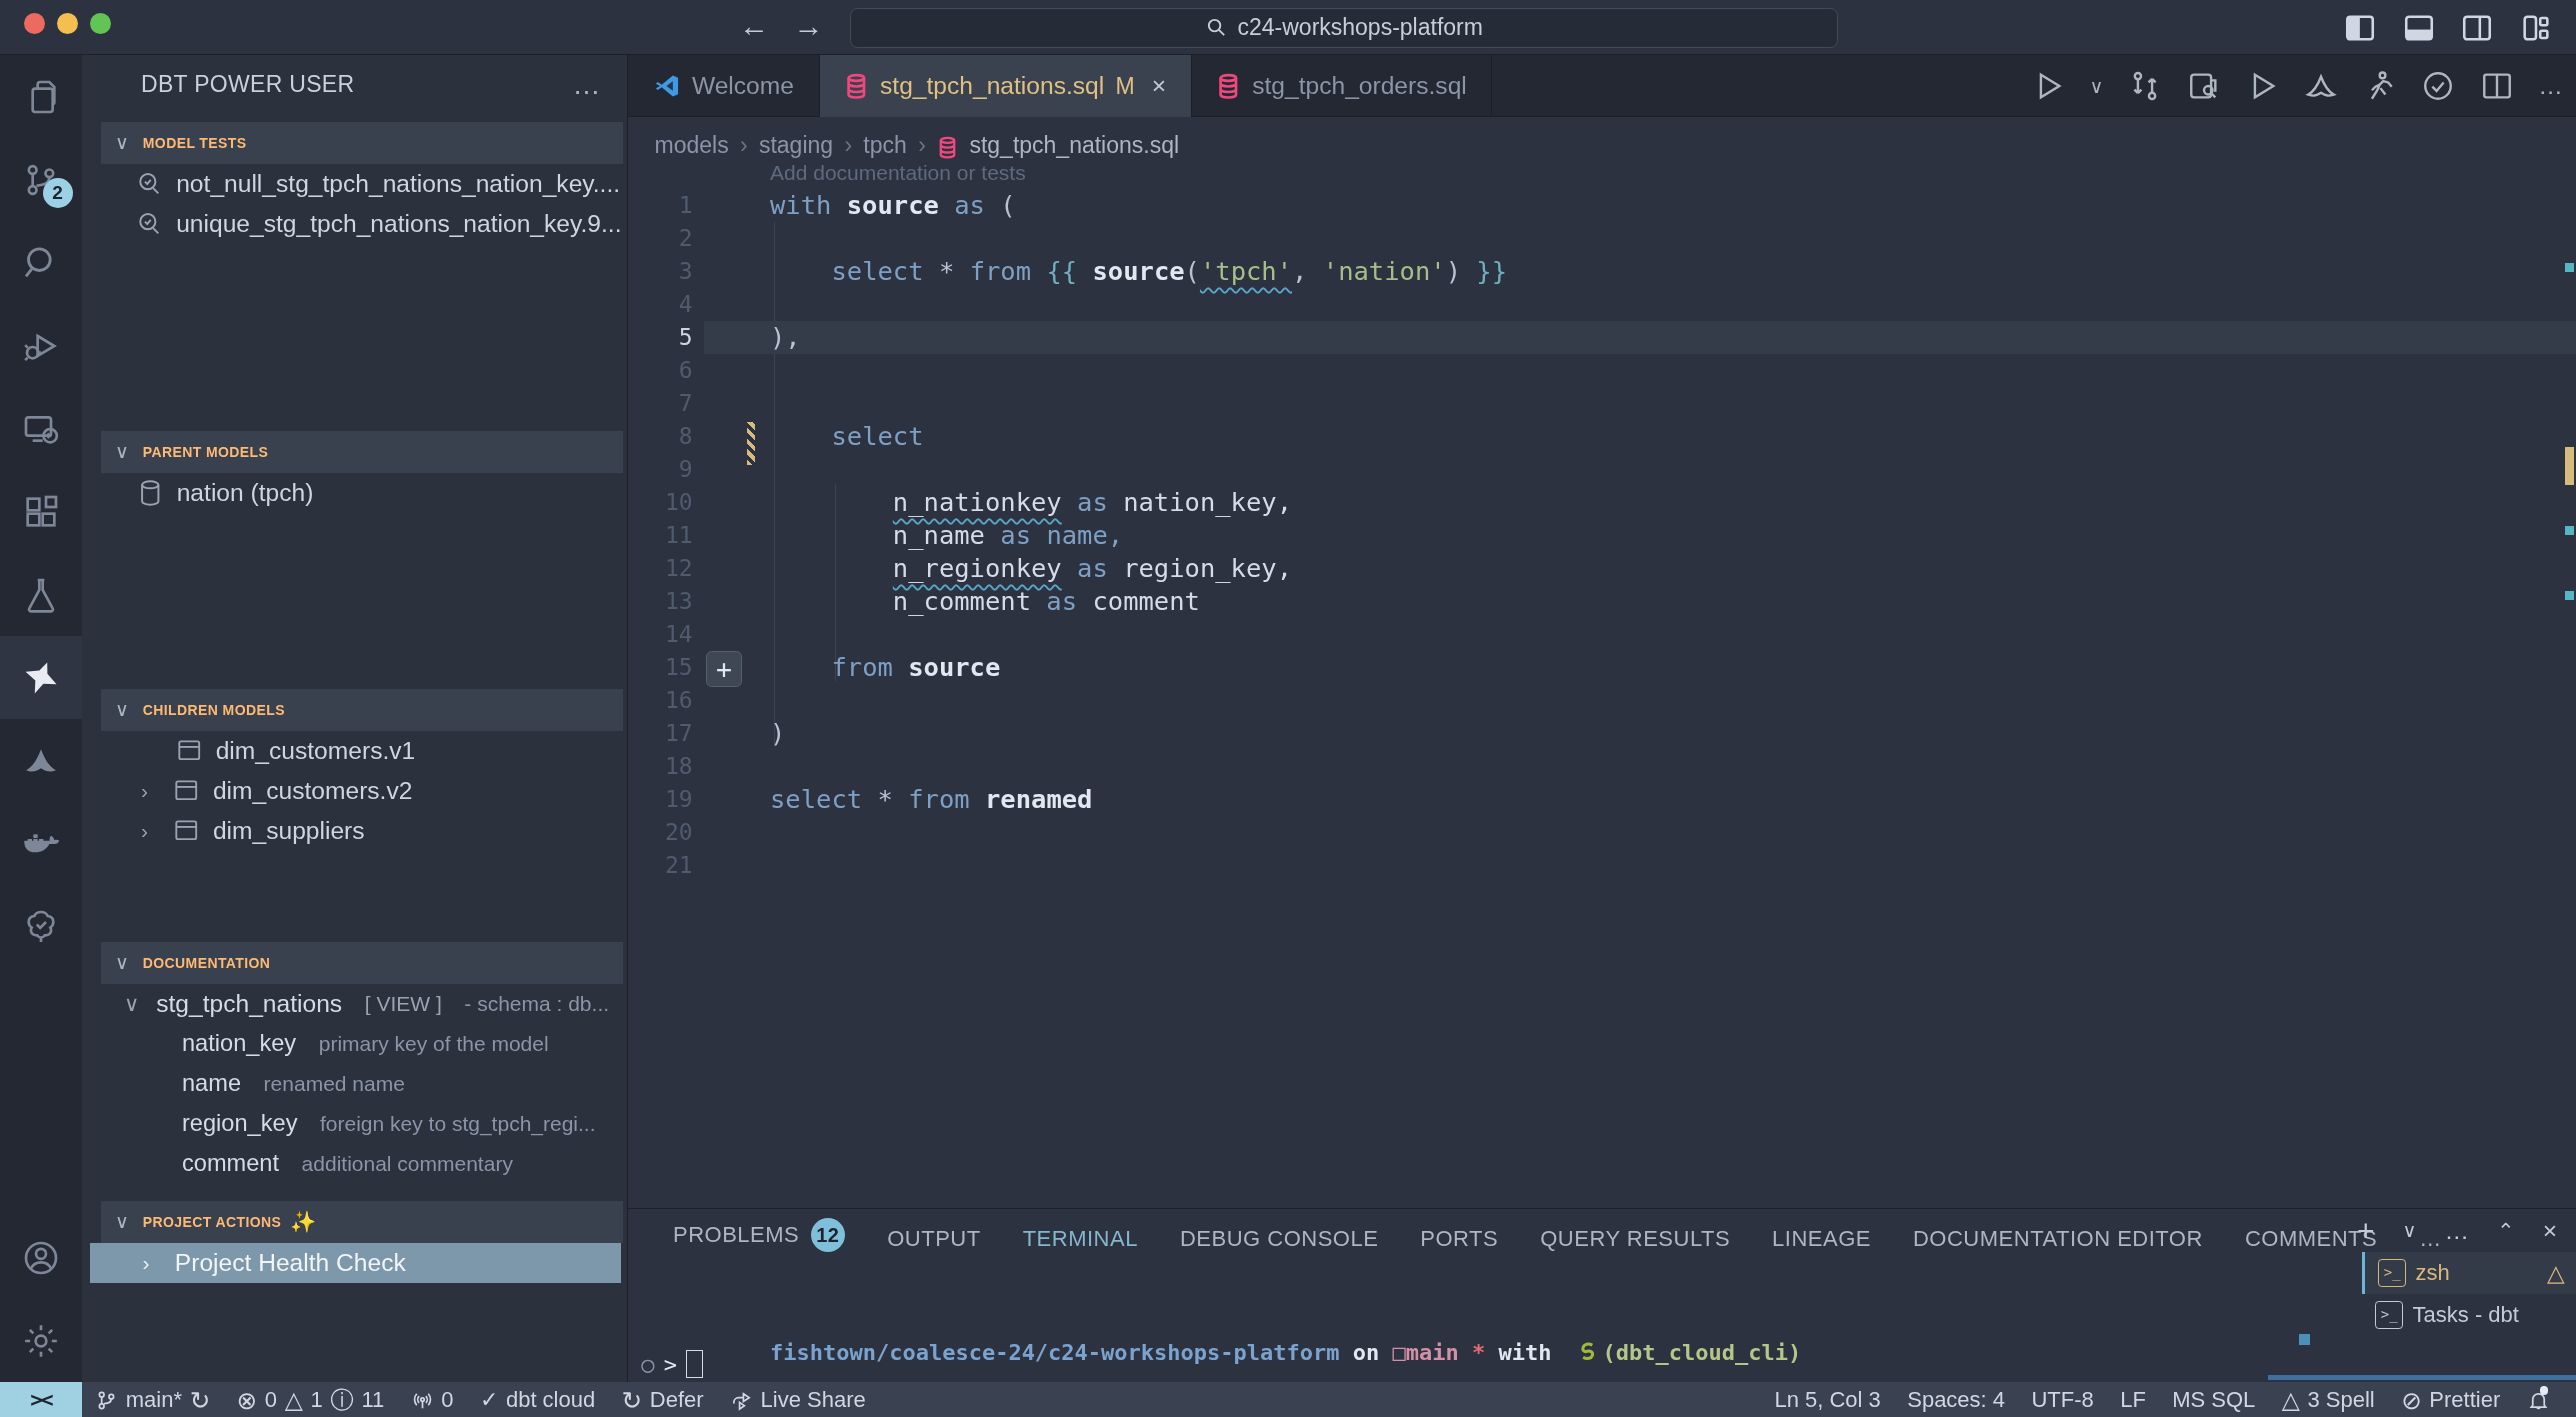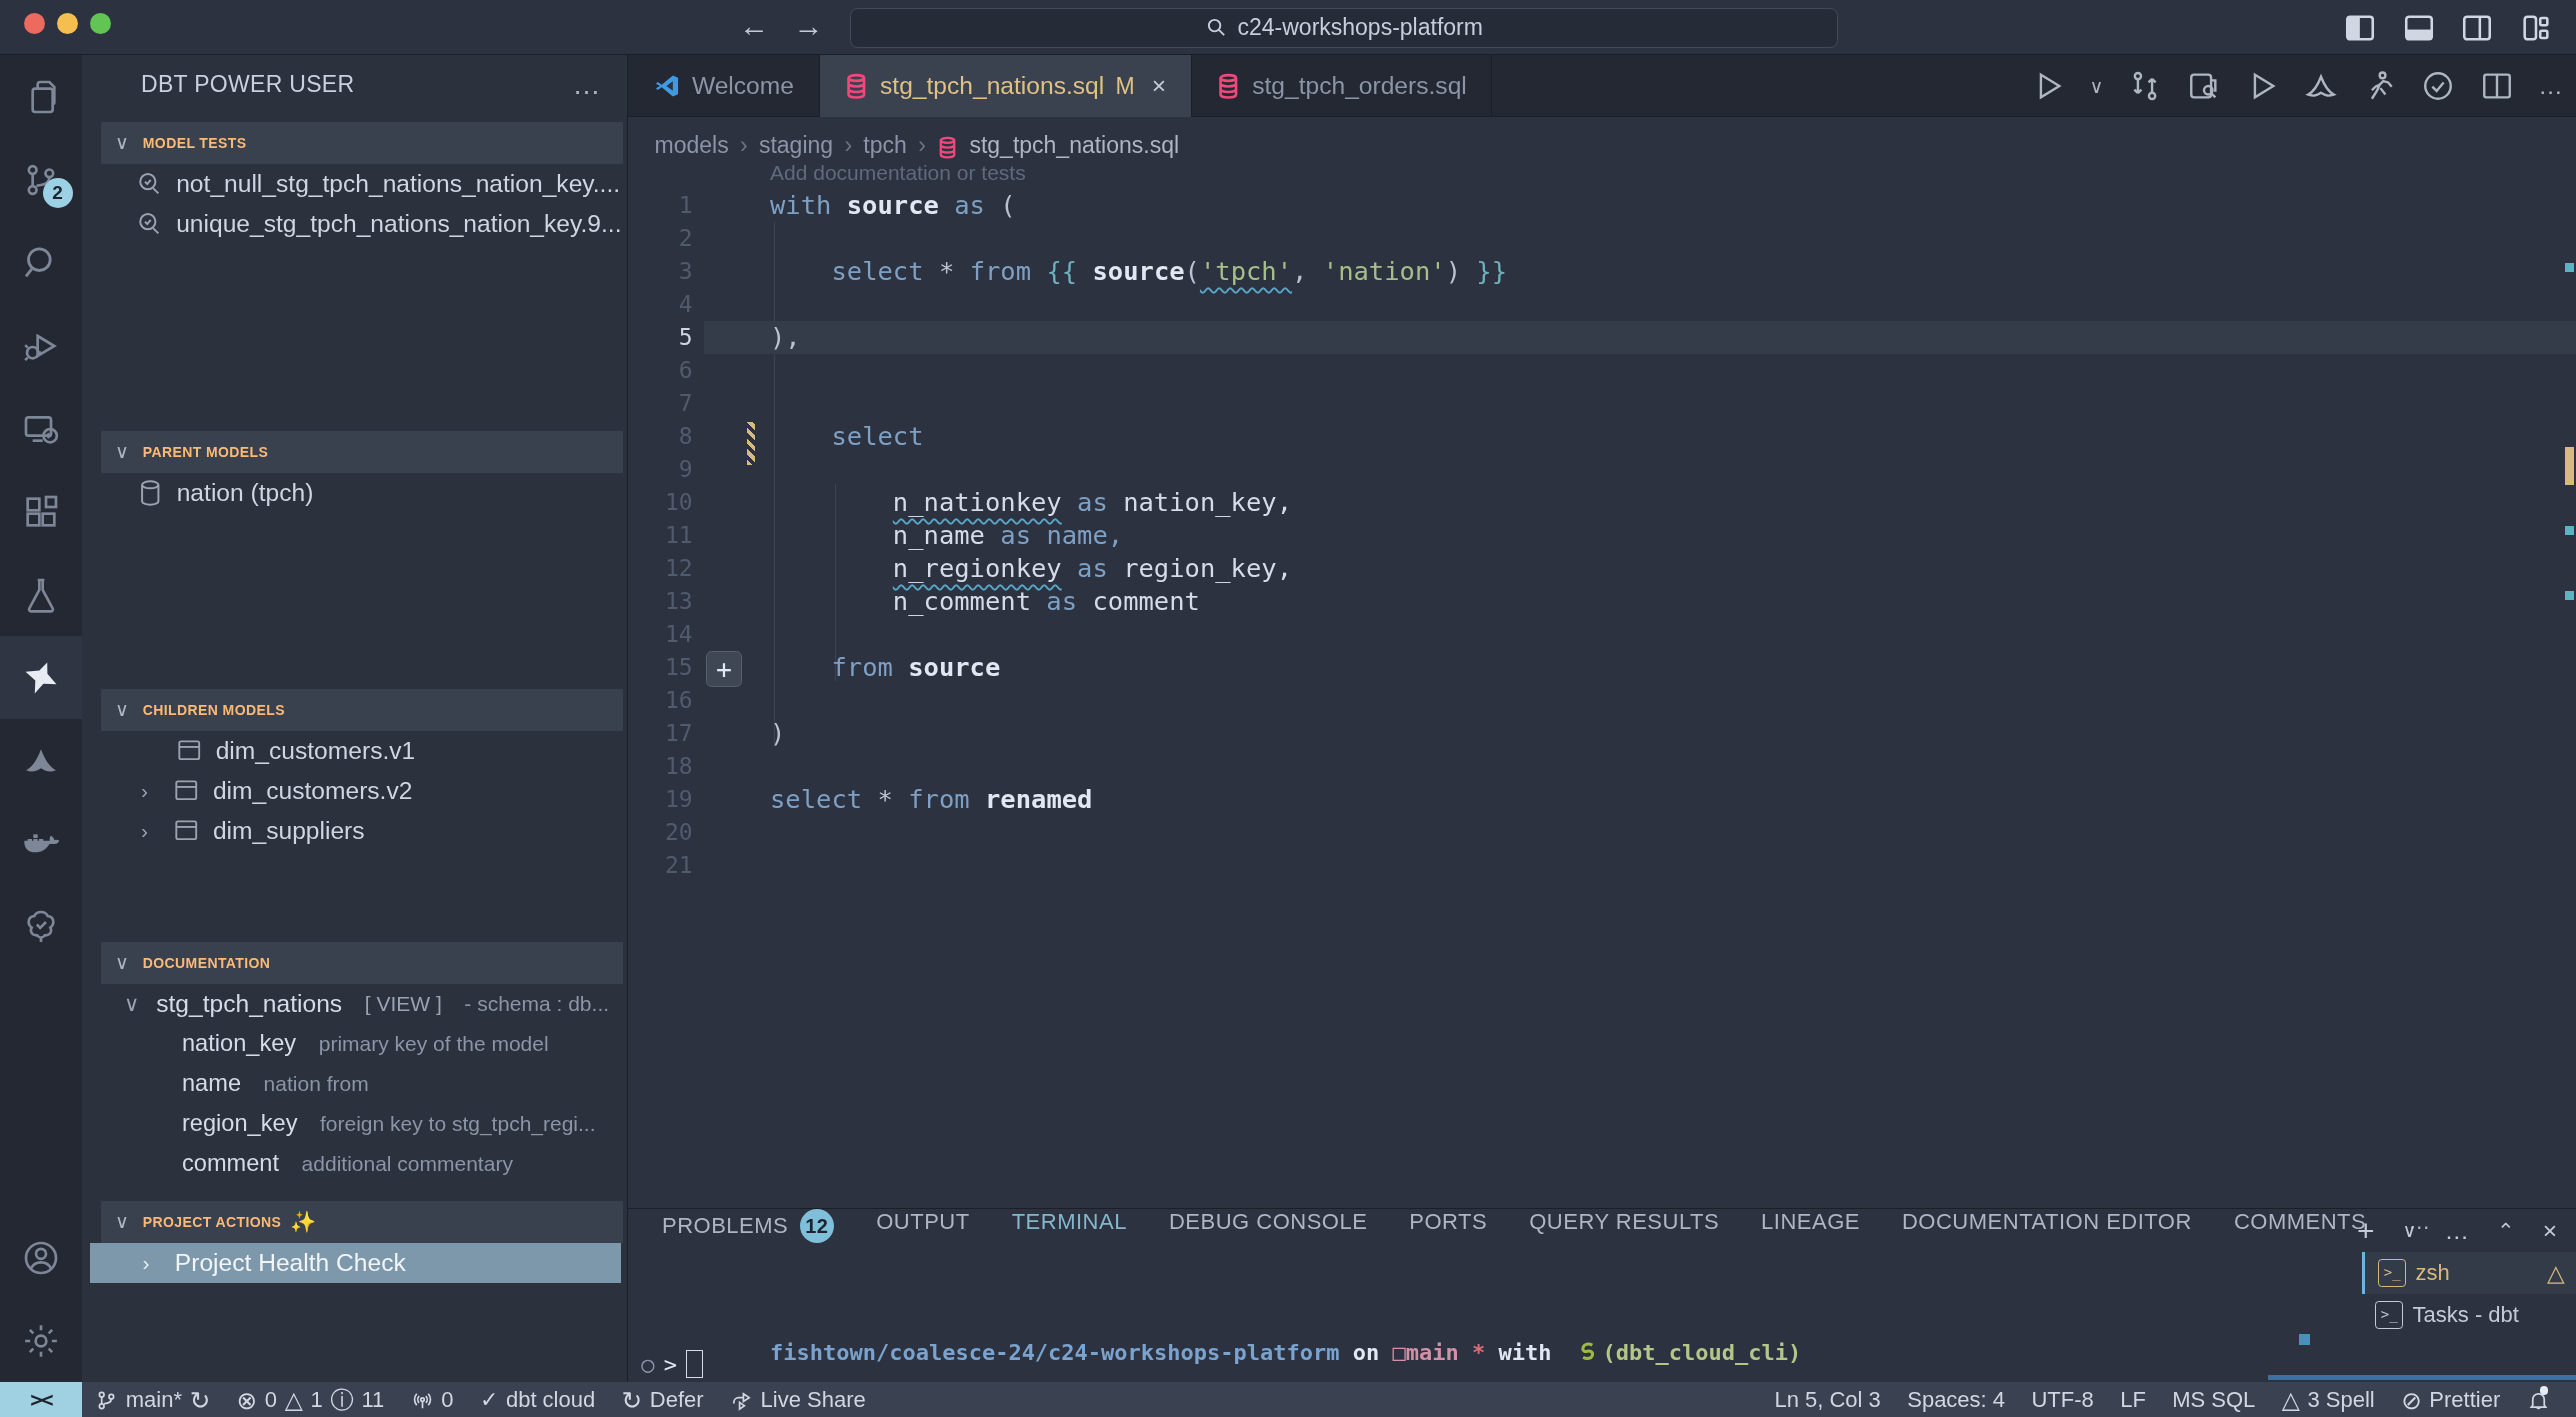--- a/index.html
+++ b/index.html
@@ -67,21 +67,21 @@
   .mod-marker { position:absolute; left:43px; top:1.9px; width:7.6px; height:43px;
     background:repeating-linear-gradient(45deg,#d7ba7d 0 3.8px,#2c323f 3.8px 7.6px); }
   .plus-btn { position:absolute; left:1.9px; top:0px; width:36px; height:36px; background:#3f4754; border:0.9px solid #565f6e;
     border-radius:5.7px; color:#e2e8f2; font-size:26.5px; line-height:34px; text-align:center; cursor:pointer; }
   .guide { position:absolute; width:0.9px; background:#3c4452; }
   #overview-ruler { position:absolute; right:0; top:0; width:17px; height:1049px; }
   .ov { position:absolute; right:1.9px; width:9.4px; }
 
   
   #panel { position:absolute; left:0; top:1153px; width:1948px; height:174px; background:#2c323f; border-top:0.9px solid #1b1f27; }
-  #panel-tabs { position:absolute; left:0; top:0; height:43px; display:flex; align-items:flex-start; gap:42px; padding-left:34px; }
+  #panel-tabs { position:absolute; left:11px; top:0; height:43px; display:flex; align-items:flex-end; gap:42px; padding-left:34px; }
   .ptab { font-size:22px; letter-spacing:0.5px; color:#aeb6c2; cursor:pointer; display:flex; align-items:center; gap:11.3px; }
   .ptab.active { color:#85b7cc; }
   .pbadge { min-width:34px; height:34px; border-radius:17px; background:#7fbfda; color:#1e242e; font-size:20px; font-weight:bold;
     display:flex; align-items:center; justify-content:center; padding:0 5.7px; }
   #panel-actions { position:absolute; right:19px; top:0; height:43px; display:flex; align-items:center; gap:28px; color:#c3cbd8; font-size:24.6px; }
   #terminal { position:absolute; left:0; top:43px; right:217px; bottom:0; font-family:"DejaVu Sans Mono", monospace; font-size:22px; font-weight:bold; }
   #term-line1 { position:absolute; left:36px; top:62px; white-space:pre; }
   #term-line2 { position:absolute; left:13.2px; top:98px; display:flex; align-items:center; gap:9.4px; color:#8b95a7; font-weight:normal; }
   .t-path { color:#7ba3cf; } .t-w { color:#e2e8f2; } .t-branch { color:#d391a8; } .t-star { color:#e06c75; } .t-env { color:#b5c689; }
   .cursor-box { width:17px; height:28px; border:1.9px solid #d5dce8; }
@@ -306,21 +306,21 @@
     <span class="doc-name" style="font-size:24.6px">stg_tpch_nations</span>
     <span class="doc-desc" style="color:#9aa3b2">[ VIEW ]</span>
     <span class="doc-desc">-  schema : db...</span>
   </div>
   <div class="side-row indent1" style="padding-left:100px">
     <span class="doc-name">nation_key</span>
     <span class="doc-desc">primary key of the model</span>
   </div>
   <div class="side-row indent1" style="padding-left:100px">
     <span class="doc-name">name</span>
-    <span class="doc-desc">nation from</span>
+    <span class="doc-desc">renamed name</span>
   </div>
   <div class="side-row indent1" style="padding-left:100px">
     <span class="doc-name">region_key</span>
     <span class="doc-desc">foreign key to stg_tpch_regi...</span>
   </div>
   <div class="side-row indent1" style="padding-left:100px">
     <span class="doc-name">comment</span>
     <span class="doc-desc">additional commentary</span>
   </div>
 

